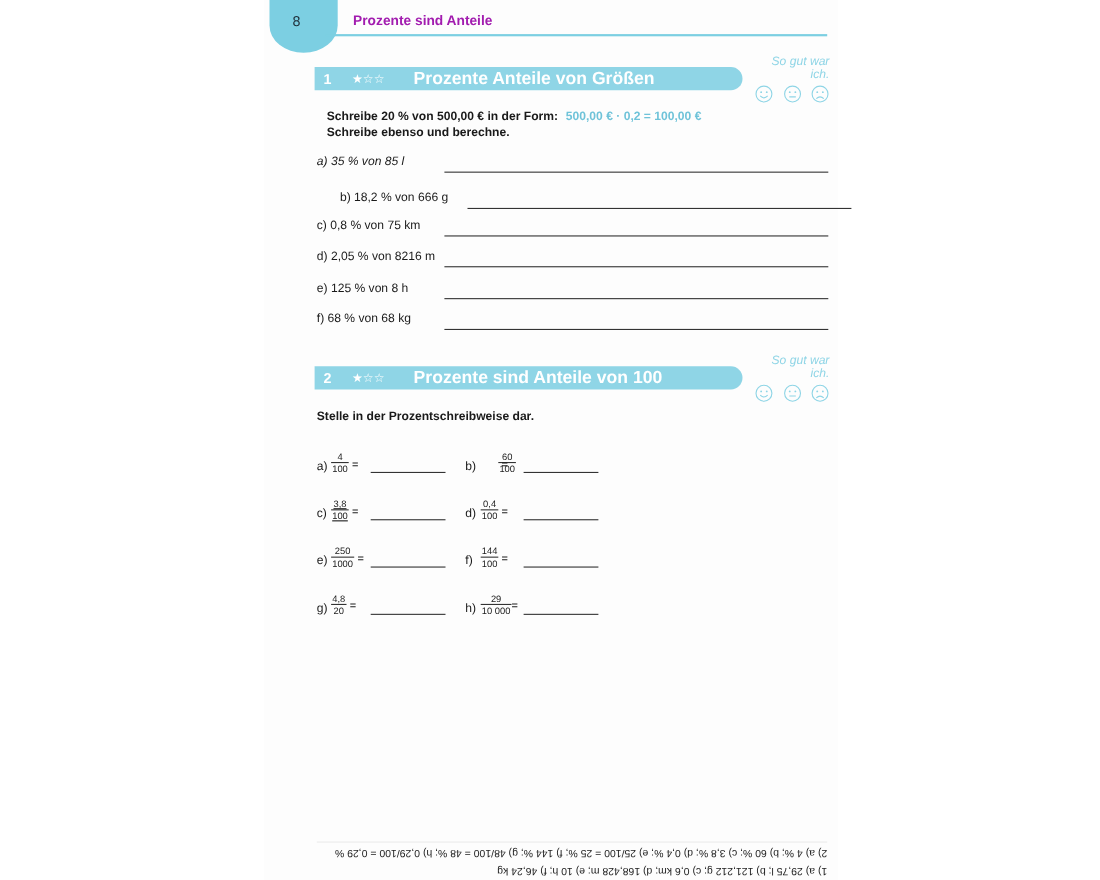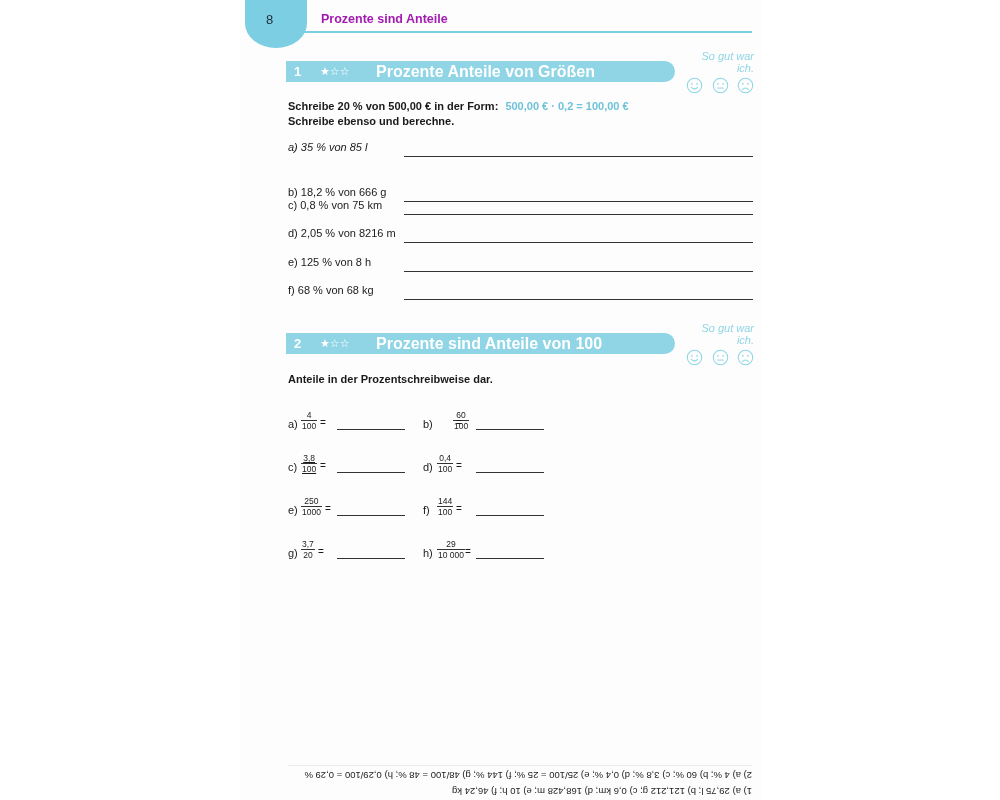--- a/index.html
+++ b/index.html
@@ -93,31 +93,31 @@
       </svg>
     <svg class="face" viewBox="0 0 20 20">
         <circle cx="10" cy="10" r="8.5" fill="none" stroke="#8fd5e6" stroke-width="1.2"></circle>
         <circle cx="7" cy="8" r="1" fill="#8fd5e6"></circle>
         <circle cx="13" cy="8" r="1" fill="#8fd5e6"></circle>
         <path d="M6 15 Q10 11 14 15" fill="none" stroke="#8fd5e6" stroke-width="1.2"></path>
       </svg>
   </div>
 </div>
 
-<div class="instr" style="top:99px;">
+<div class="instr" style="top:99px;margin-left:9px;">
   <span>Schreibe 20 % von 500,00 € in der Form:</span>
   <span class="example">500,00 € · 0,2 = 100,00 €</span><br>
   <span>Schreibe ebenso und berechne.</span>
 </div>
 
 <div class="row" style="top:139px;font-style:italic;">
   <span class="lbl">a) 35 % von 85 l</span>
   <div class="line"></div>
 </div>
-<div class="row" style="top:184px;">
+<div class="row" style="top:172px;margin-left:21px;">
   <span class="lbl">b) 18,2 % von 666 g</span>
   <div class="line"></div>
 </div>
 <div class="row" style="top:197px;">
   <span class="lbl">c)  0,8 % von 75 km</span>
   <div class="line"></div>
 </div>
 <div class="row" style="top:225px;">
   <span class="lbl">d) 2,05 % von 8216 m</span>
   <div class="line"></div>
@@ -153,21 +153,21 @@
       </svg>
     <svg class="face" viewBox="0 0 20 20">
         <circle cx="10" cy="10" r="8.5" fill="none" stroke="#8fd5e6" stroke-width="1.2"></circle>
         <circle cx="7" cy="8" r="1" fill="#8fd5e6"></circle>
         <circle cx="13" cy="8" r="1" fill="#8fd5e6"></circle>
         <path d="M6 15 Q10 11 14 15" fill="none" stroke="#8fd5e6" stroke-width="1.2"></path>
       </svg>
   </div>
 </div>
 
-<div class="instr" style="top:372px;">Anteile in der Prozentschreibweise dar.</div>
+<div class="instr" style="top:372px;">Stelle in der Prozentschreibweise dar.</div>
 
 <div class="frac-item" style="left:288px; top:410px; width:120px;">
   <span class="lbl">a)</span>
   <span class="frac" style="left:13px;">
       <span class="n">4</span>
       <span class="bar"></span>
       <span class="n">100</span>
     </span>
   <span class="eq" style="left:32px;">=</span>
   <span class="ans" style="left:49px;"></span>
@@ -218,21 +218,21 @@
       <span class="n">144</span>
       <span class="bar"></span>
       <span class="n">100</span>
     </span>
   <span class="eq" style="left:33px;">=</span>
   <span class="ans" style="left:53px;"></span>
 </div>
 <div class="frac-item" style="left:288px; top:539px; width:120px;">
   <span class="lbl">g)</span>
   <span class="frac" style="left:13px;">
-      <span class="n">3,7</span>
+      <span class="n">4,8</span>
       <span class="bar"></span>
       <span class="n">20</span>
     </span>
   <span class="eq" style="left:30px;">=</span>
   <span class="ans" style="left:49px;"></span>
 </div>
 <div class="frac-item" style="left:423px; top:539px; width:125px;">
   <span class="lbl">h)</span>
   <span class="frac" style="left:14px;">
       <span class="n">29</span>

